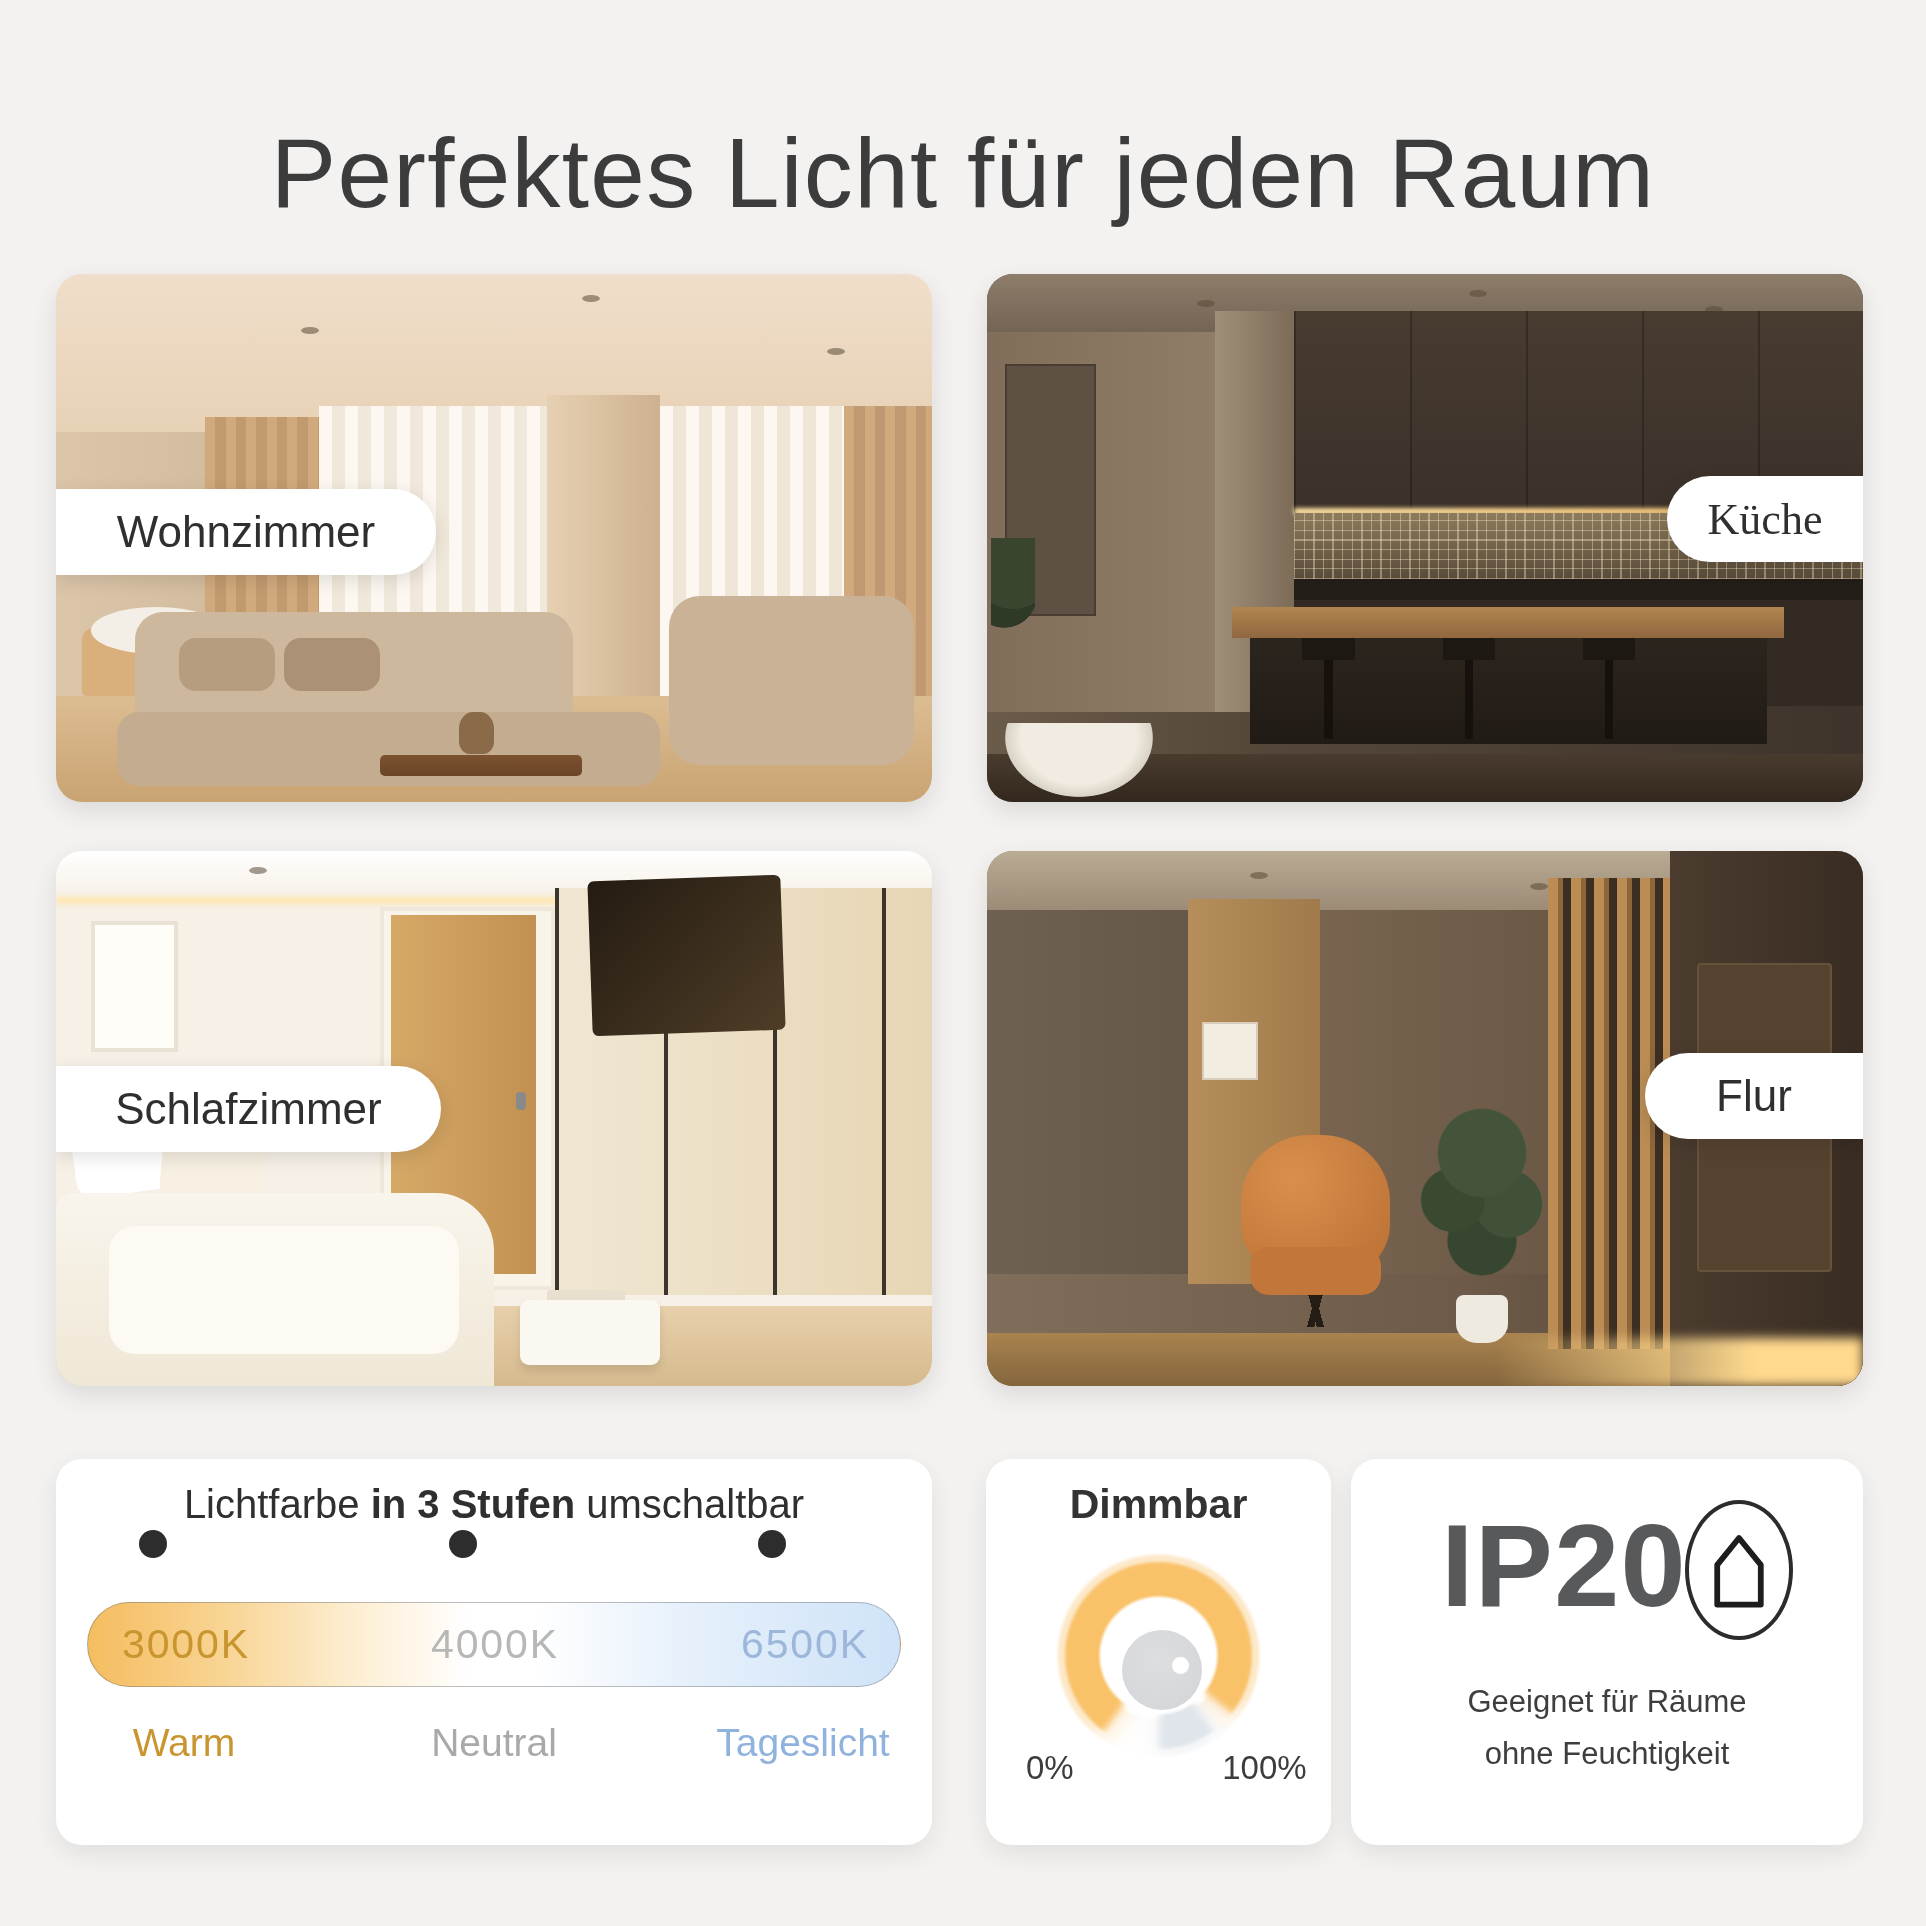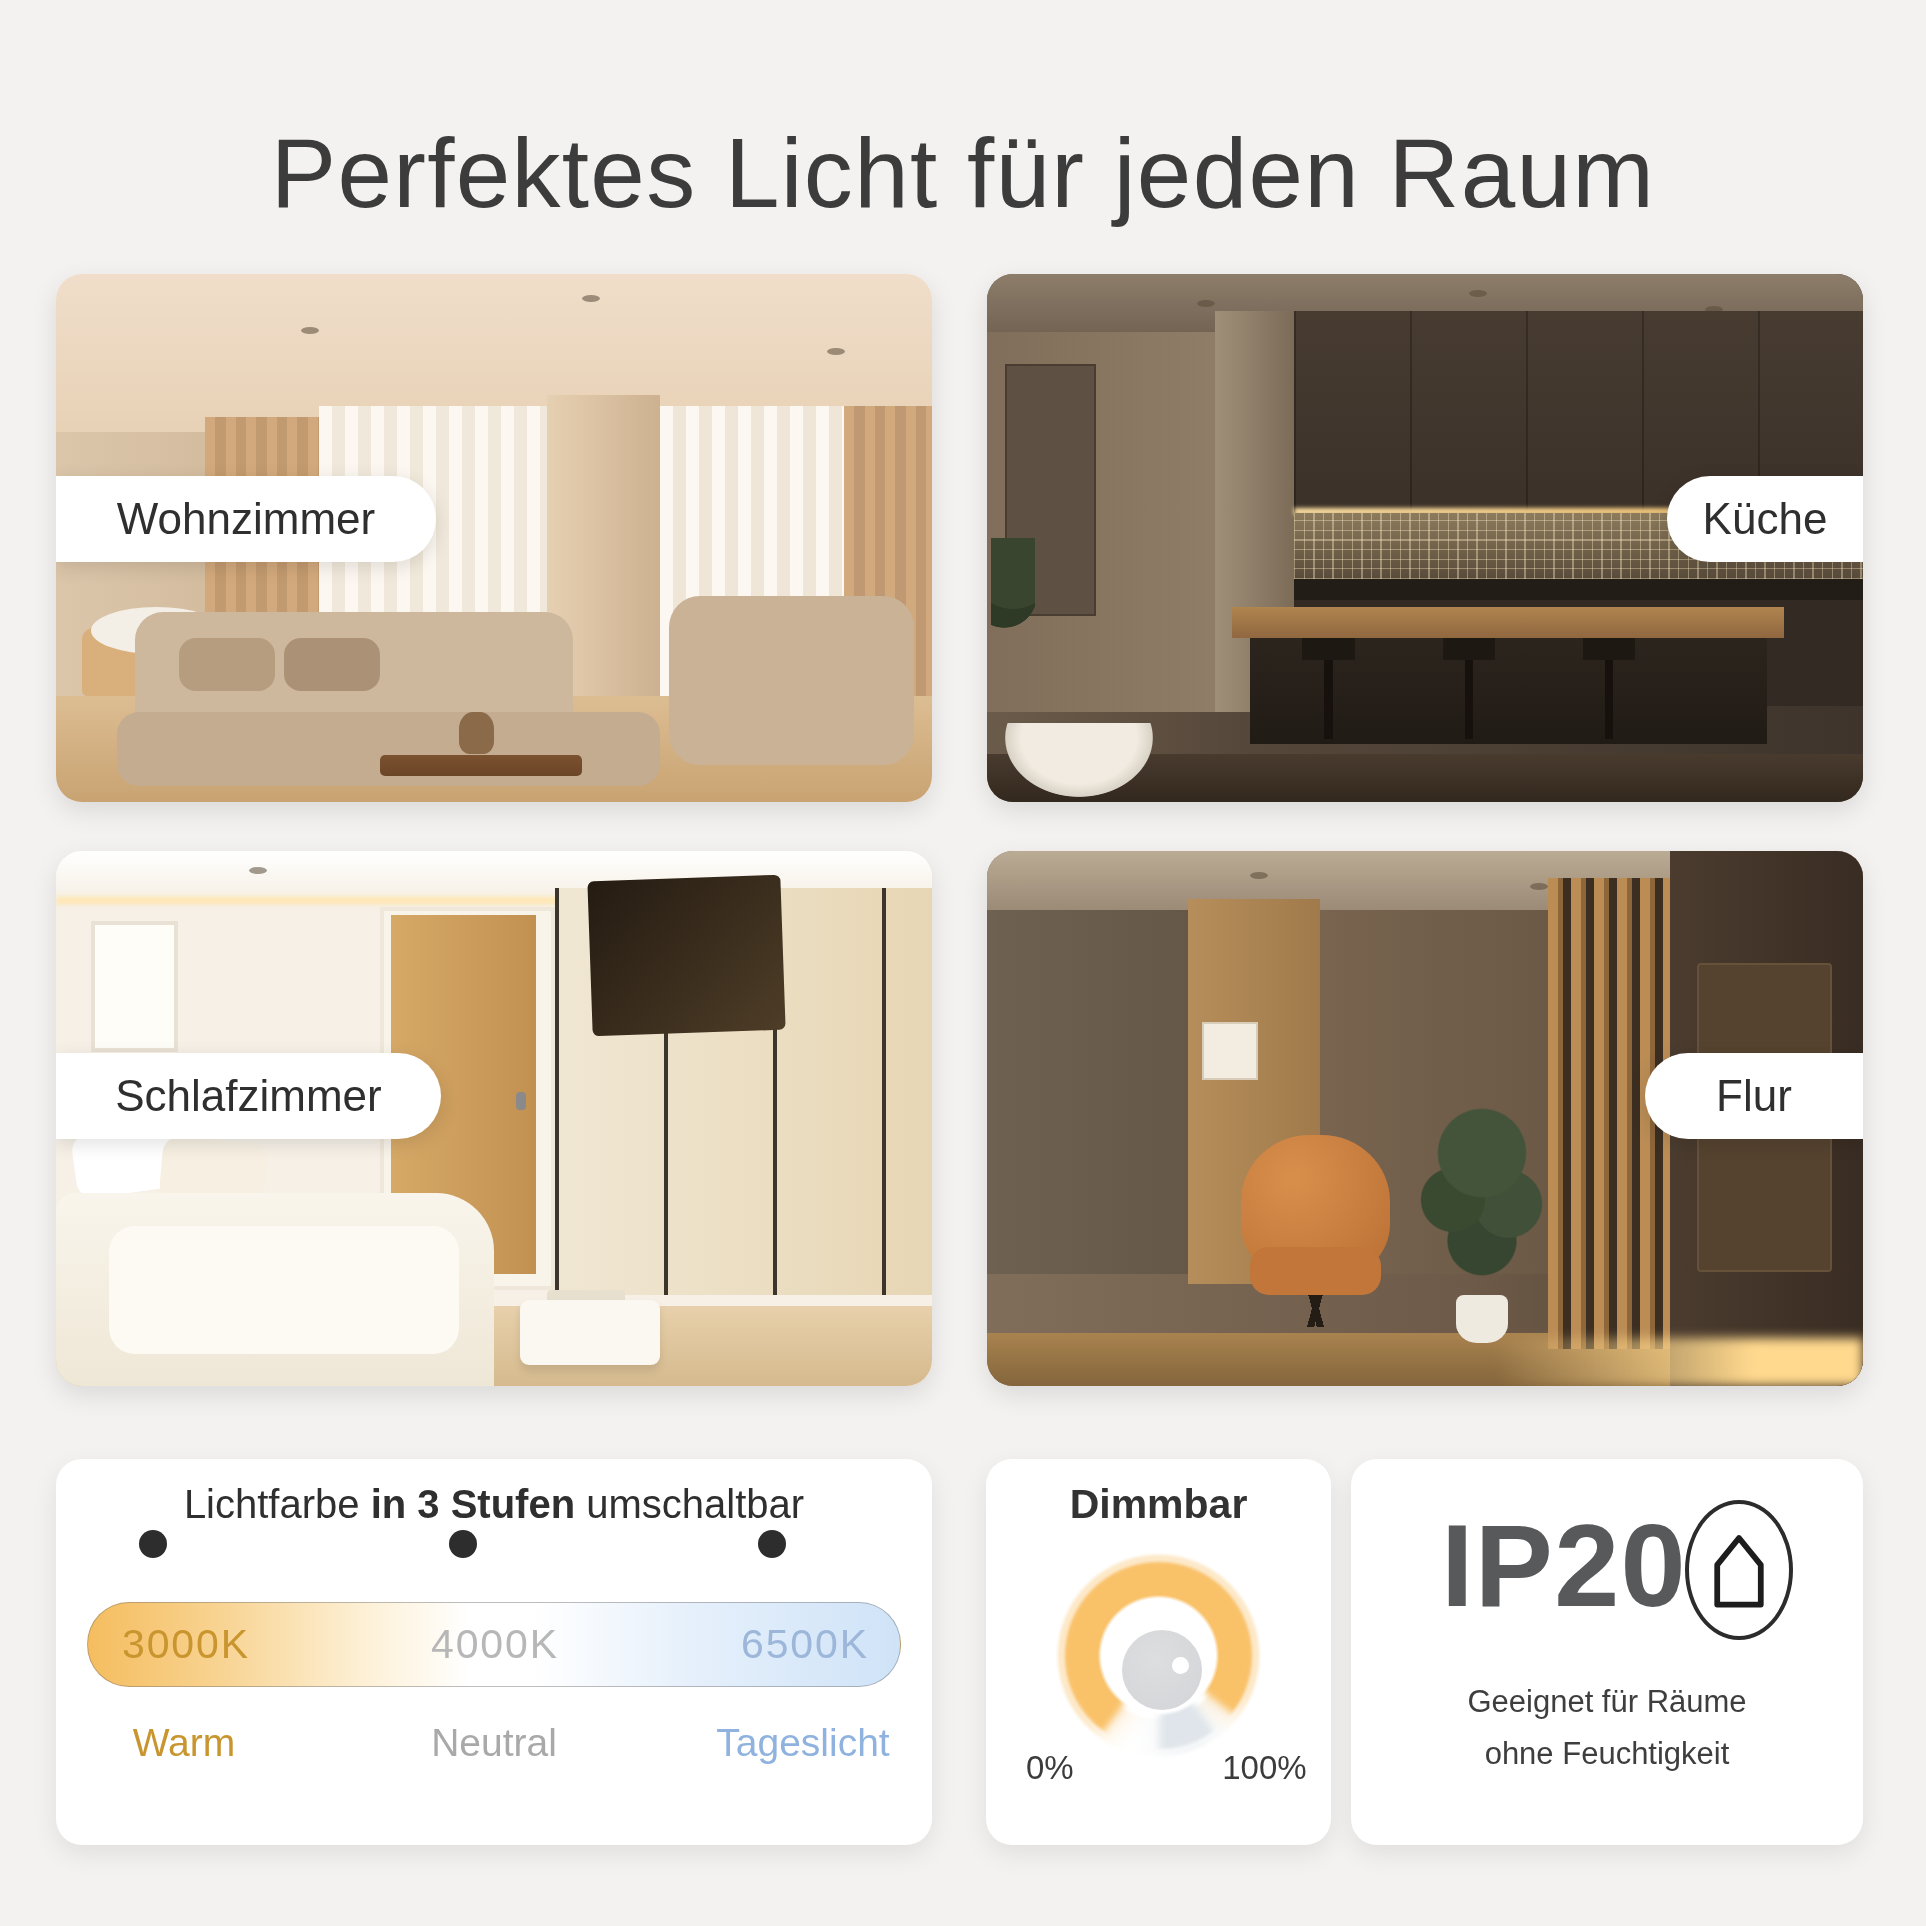--- a/index.html
+++ b/index.html
@@ -29,24 +29,24 @@
   .scene{position:absolute;inset:0;}
   .scene div{position:absolute;}
 
   
   .pill{
     position:absolute;top:202px;height:86px;background:#ffffff;
     display:flex;align-items:center;justify-content:center;
     font-size:44px;font-weight:500;color:#2f2f2f;z-index:30;
     box-shadow:0 5.1px 19px rgba(0,0,0,.12);
   }
-  .pill-left{left:0;border-radius:0 43px 43px 0;}
+  .pill-left{left:0;border-radius:0 43px 43px 0;margin-top:13px;}
   .pill-right{right:0;border-radius:43px 0 0 43px;}
   #pill-wohnzimmer{width:380px;}
-  #pill-kueche{width:196px;}
+  #pill-kueche{width:196px;font-family:Liberation Serif, serif;}
   #pill-schlafzimmer{width:385px;}
   #pill-flur{width:218px;}
 
   
   .s1-ceiling{left:0;top:0;width:100%;height:36%;background:linear-gradient(180deg,#f0deca,#e6cfb2);}
   .spot{width:18px;height:7px;border-radius:50%;background:#5a4a38;opacity:.55;}
   .s1-wallL{left:0;top:30%;width:20%;height:54%;background:linear-gradient(90deg,#dcc6aa,#d2bb9d);}
   .s1-curtL{left:17%;top:27%;width:13%;height:56%;background:repeating-linear-gradient(90deg,#d2a97c 0 10.3px,#c29a6f 10.3px 20.5px);}
   .s1-sheer1{left:30%;top:25%;width:28%;height:58%;background:repeating-linear-gradient(90deg,#fcf8f1 0 13px,#f0e8da 13px 26px);}
   .s1-col{left:56%;top:23%;width:13%;height:62%;background:linear-gradient(90deg,#e6d0b2,#cdb190);}

